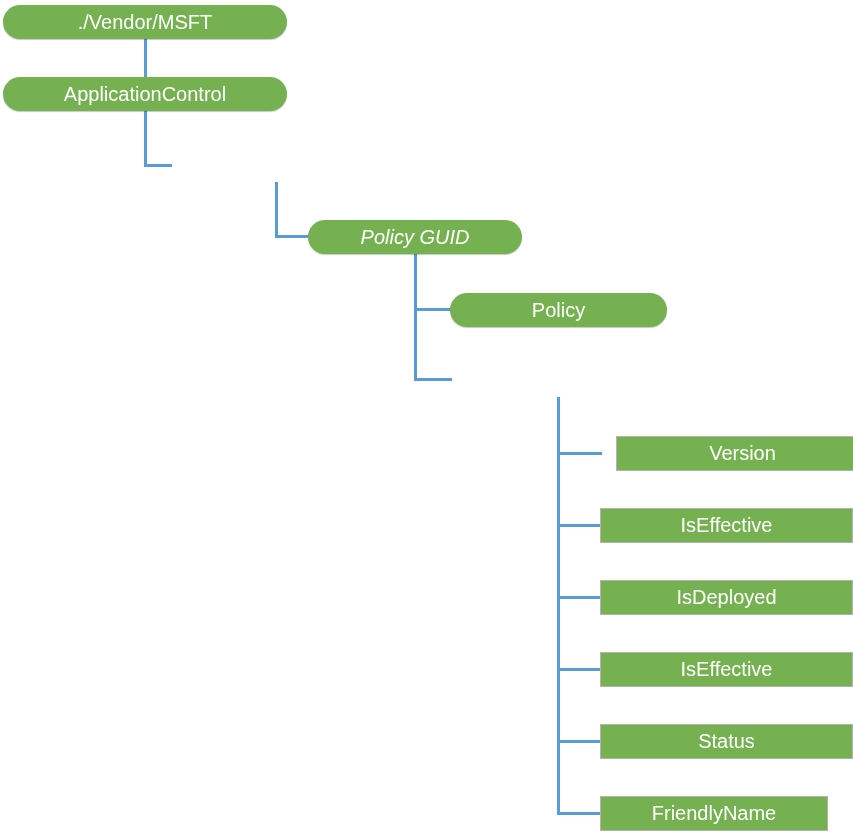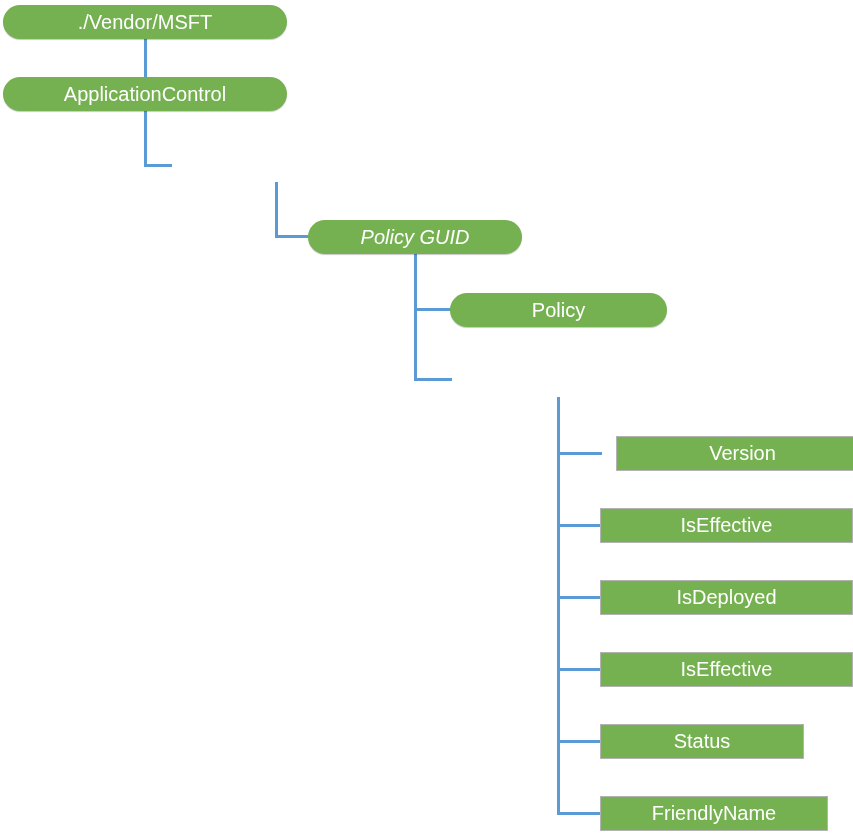--- a/index.html
+++ b/index.html
@@ -53,21 +53,21 @@
   #n-root     { left: 3px;   top: 5px;   width: 284px; }
   #n-appctl   { left: 3px;   top: 77px;  width: 284px; }
   #n-policies { left: 170px; top: 148px; width: 212px; }
   #n-guid     { left: 308px; top: 220px; width: 214px; }
   #n-policy   { left: 450px; top: 293px; width: 217px; }
   #n-pinfo    { left: 450px; top: 363px; width: 217px; }
   #n-version  { left: 616px; top: 436px; width: 253px; }
   #n-iseff    { left: 600px; top: 508px; width: 253px; }
   #n-isdep    { left: 600px; top: 580px; width: 253px; }
   #n-isauth   { left: 600px; top: 652px; width: 253px; }
-  #n-status   { left: 600px; top: 724px; width: 204px; }
+  #n-status   { left: 600px; top: 724px; width: 253px; }
   #n-fname    { left: 600px; top: 796px; width: 228px; }
 
   
   #c1  { left: 144px; top: 39px;  height: 38px; }
   #c2v { left: 144px; top: 111px; height: 56px; }
   #c2h { left: 144px; top: 164px; width: 28px; }
   #c3v { left: 275px; top: 182px; height: 56px; }
   #c3h { left: 275px; top: 235px; width: 35px; }
   #c4v { left: 414px; top: 254px; height: 127px; }
   #c4a { left: 414px; top: 308px; width: 38px; }

